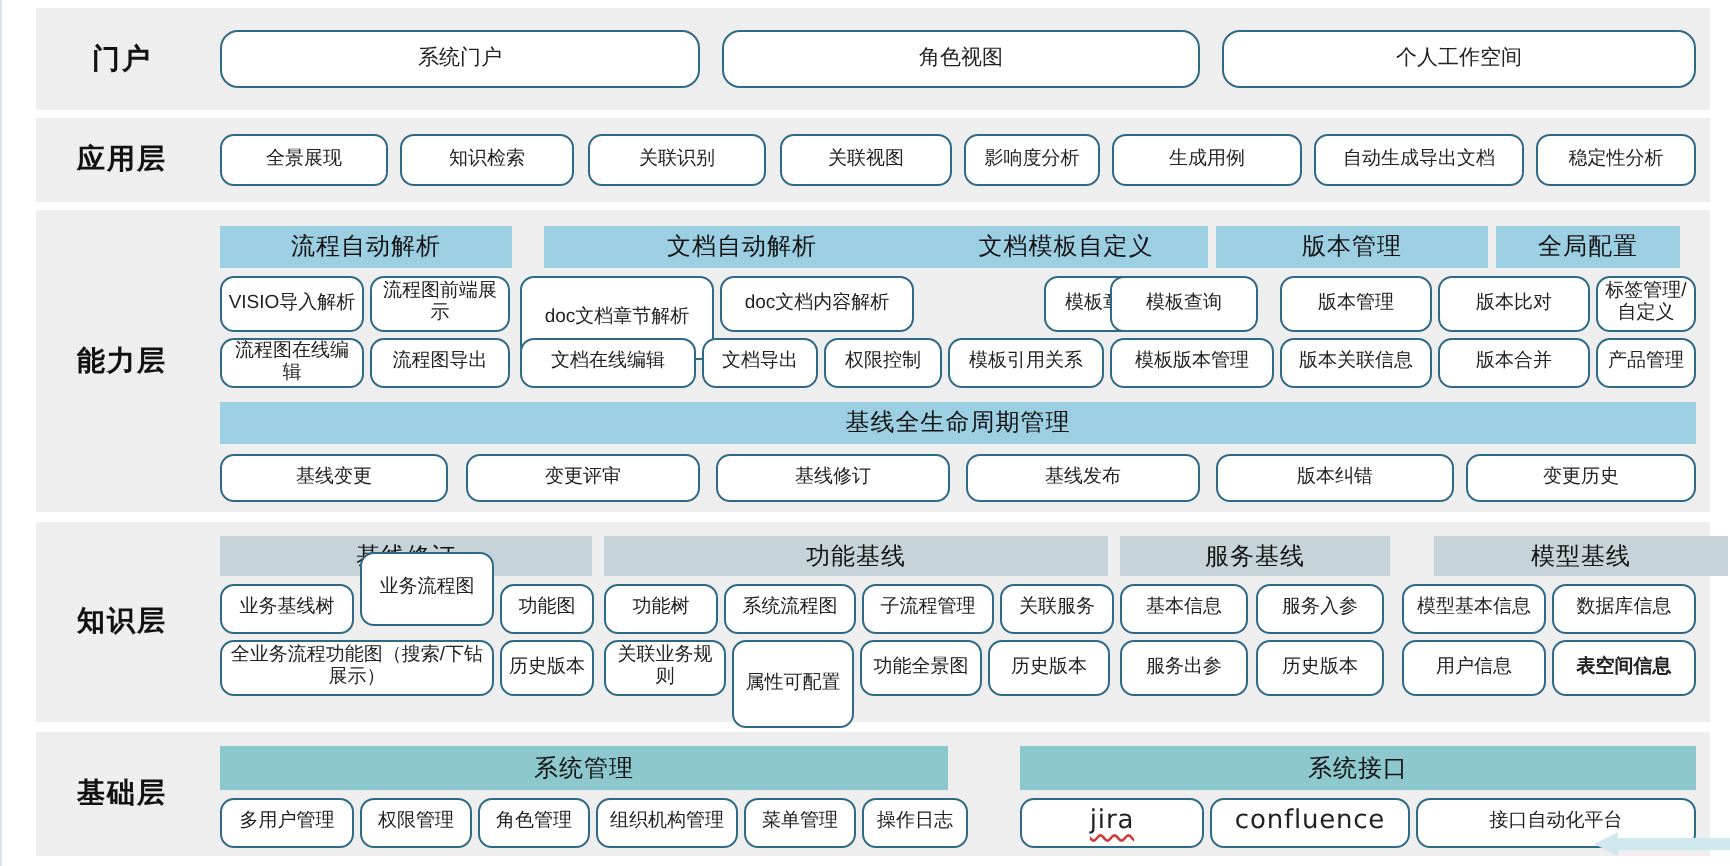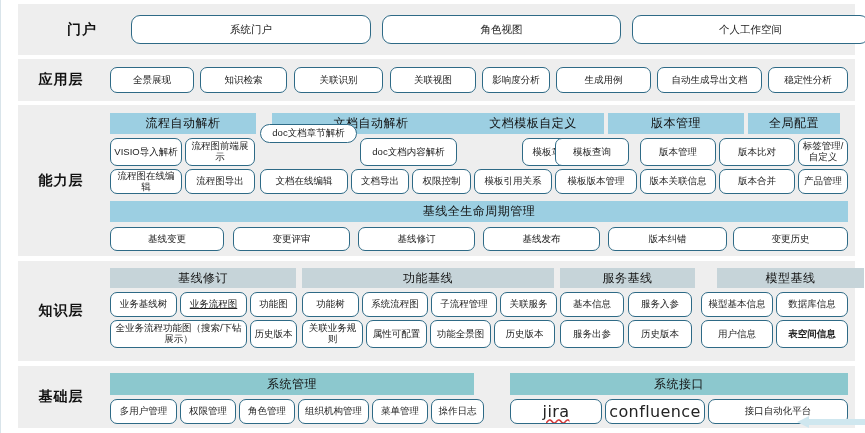--- a/index.html
+++ b/index.html
@@ -69,21 +69,21 @@
     color: #222222;
     padding: 0 2px;
     overflow: hidden;
   }
   .pill.big {
     font-size: 10.5px;
     border-radius: 9px;
   }
   .pill.mono {
     font-family: "DejaVu Sans", sans-serif;
-    font-size: 16px;
+    font-size: 13px;
     letter-spacing: 0.4px;
   }
   .pill.jira {
     text-decoration: underline;
     text-decoration-style: wavy;
     text-decoration-color: #d03b3b;
     text-underline-offset: 2px;
   }
 
   
@@ -112,21 +112,21 @@
     height: 12px;
   }
 </style>
 </head>
 <body>
 
 <div id="arch">
 
   <div class="frame-left"></div>
 
-  <div class="layer-row" style="top:4px; height:51px;padding-left:21px;">
+  <div class="layer-row" style="top:4px; height:51px;">
     <div class="layer-label">门户</div>
     <div class="layer-body">
       <div class="pill big" style="left:6px; top:11px; width:240px; height:29px;">系统门户</div>
       <div class="pill big" style="left:257px; top:11px; width:239px; height:29px;">角色视图</div>
       <div class="pill big" style="left:507px; top:11px; width:237px; height:29px;">个人工作空间</div>
     </div>
   </div>
 
   <div class="layer-row" style="top:59px; height:42px;">
     <div class="layer-label">应用层</div>
@@ -150,21 +150,21 @@
       <div class="ghead cap" style="left:168px; top:8px; width:198px; height:21px;">文档自动解析</div>
       <div class="ghead cap" style="left:358px; top:8px; width:142px; height:21px;">文档模板自定义</div>
       <div class="ghead cap" style="left:504px; top:8px; width:136px; height:21px;">版本管理</div>
       <div class="ghead cap" style="left:644px; top:8px; width:92px; height:21px;">全局配置</div>
 
       <div class="pill" style="left:6px; top:33px; width:72px; height:28px;">VISIO导入解析</div>
       <div class="pill" style="left:81px; top:33px; width:70px; height:28px;">流程图前端展示</div>
       <div class="pill" style="left:6px; top:64px; width:72px; height:25px;">流程图在线编辑</div>
       <div class="pill" style="left:81px; top:64px; width:70px; height:25px;">流程图导出</div>
 
-      <div class="pill" style="left:156px; top:19px; width:97px; height:19px;border-radius:10px;">doc文档章节解析</div>
+      <div class="pill" style="left:156px; top:33px; width:97px; height:42px;">doc文档章节解析</div>
       <div class="pill" style="left:256px; top:33px; width:97px; height:28px;text-align:center;">doc文档内容解析</div>
       <div class="pill" style="left:156px; top:64px; width:88px; height:25px;">文档在线编辑</div>
       <div class="pill" style="left:247px; top:64px; width:58px; height:25px;">文档导出</div>
       <div class="pill" style="left:308px; top:64px; width:59px; height:25px;">权限控制</div>
 
       <div class="pill" style="left:370px; top:33px; width:78px; height:28px;margin-left:48px;">模板章节配置</div>
       <div class="pill" style="left:451px; top:33px; width:74px; height:28px;">模板查询</div>
       <div class="pill" style="left:370px; top:64px; width:78px; height:25px;">模板引用关系</div>
       <div class="pill" style="left:451px; top:64px; width:82px; height:25px;">模板版本管理</div>
 
@@ -189,31 +189,31 @@
   <div class="layer-row" style="top:261px; height:100px;">
     <div class="layer-label">知识层</div>
     <div class="layer-body">
 
       <div class="ghead know" style="left:6px; top:7px; width:186px; height:20px;">基线修订</div>
       <div class="ghead know" style="left:198px; top:7px; width:252px; height:20px;">功能基线</div>
       <div class="ghead know" style="left:456px; top:7px; width:135px; height:20px;">服务基线</div>
       <div class="ghead know" style="left:597px; top:7px; width:147px; height:20px;margin-left:16px;">模型基线</div>
 
       <div class="pill" style="left:6px; top:31px; width:67px; height:25px;">业务基线树</div>
-      <div class="pill" style="left:76px; top:31px; width:67px; height:25px;text-decoration:underline;">业务流程图</div>
+      <div class="pill" style="left:76px; top:15px; width:67px; height:37px;">业务流程图</div>
       <div class="pill" style="left:146px; top:31px; width:47px; height:25px;">功能图</div>
       <div class="pill" style="left:6px; top:59px; width:137px; height:28px;">全业务流程功能图（搜索/下钻展示）</div>
       <div class="pill" style="left:146px; top:59px; width:47px; height:28px;">历史版本</div>
 
       <div class="pill" style="left:198px; top:31px; width:57px; height:25px;">功能树</div>
       <div class="pill" style="left:258px; top:31px; width:66px; height:25px;">系统流程图</div>
       <div class="pill" style="left:327px; top:31px; width:66px; height:25px;">子流程管理</div>
       <div class="pill" style="left:396px; top:31px; width:57px; height:25px;">关联服务</div>
       <div class="pill" style="left:198px; top:59px; width:61px; height:28px;">关联业务规则</div>
-      <div class="pill" style="left:262px; top:59px; width:61px; height:28px;">属性可配置</div>
+      <div class="pill" style="left:262px; top:59px; width:61px; height:44px;">属性可配置</div>
       <div class="pill" style="left:326px; top:59px; width:61px; height:28px;">功能全景图</div>
       <div class="pill" style="left:390px; top:59px; width:61px; height:28px;">历史版本</div>
 
       <div class="pill" style="left:456px; top:31px; width:64px; height:25px;">基本信息</div>
       <div class="pill" style="left:524px; top:31px; width:64px; height:25px;">服务入参</div>
       <div class="pill" style="left:456px; top:59px; width:64px; height:28px;">服务出参</div>
       <div class="pill" style="left:524px; top:59px; width:64px; height:28px;">历史版本</div>
 
       <div class="pill" style="left:597px; top:31px; width:72px; height:25px;">模型基本信息</div>
       <div class="pill" style="left:672px; top:31px; width:72px; height:25px;">数据库信息</div>

